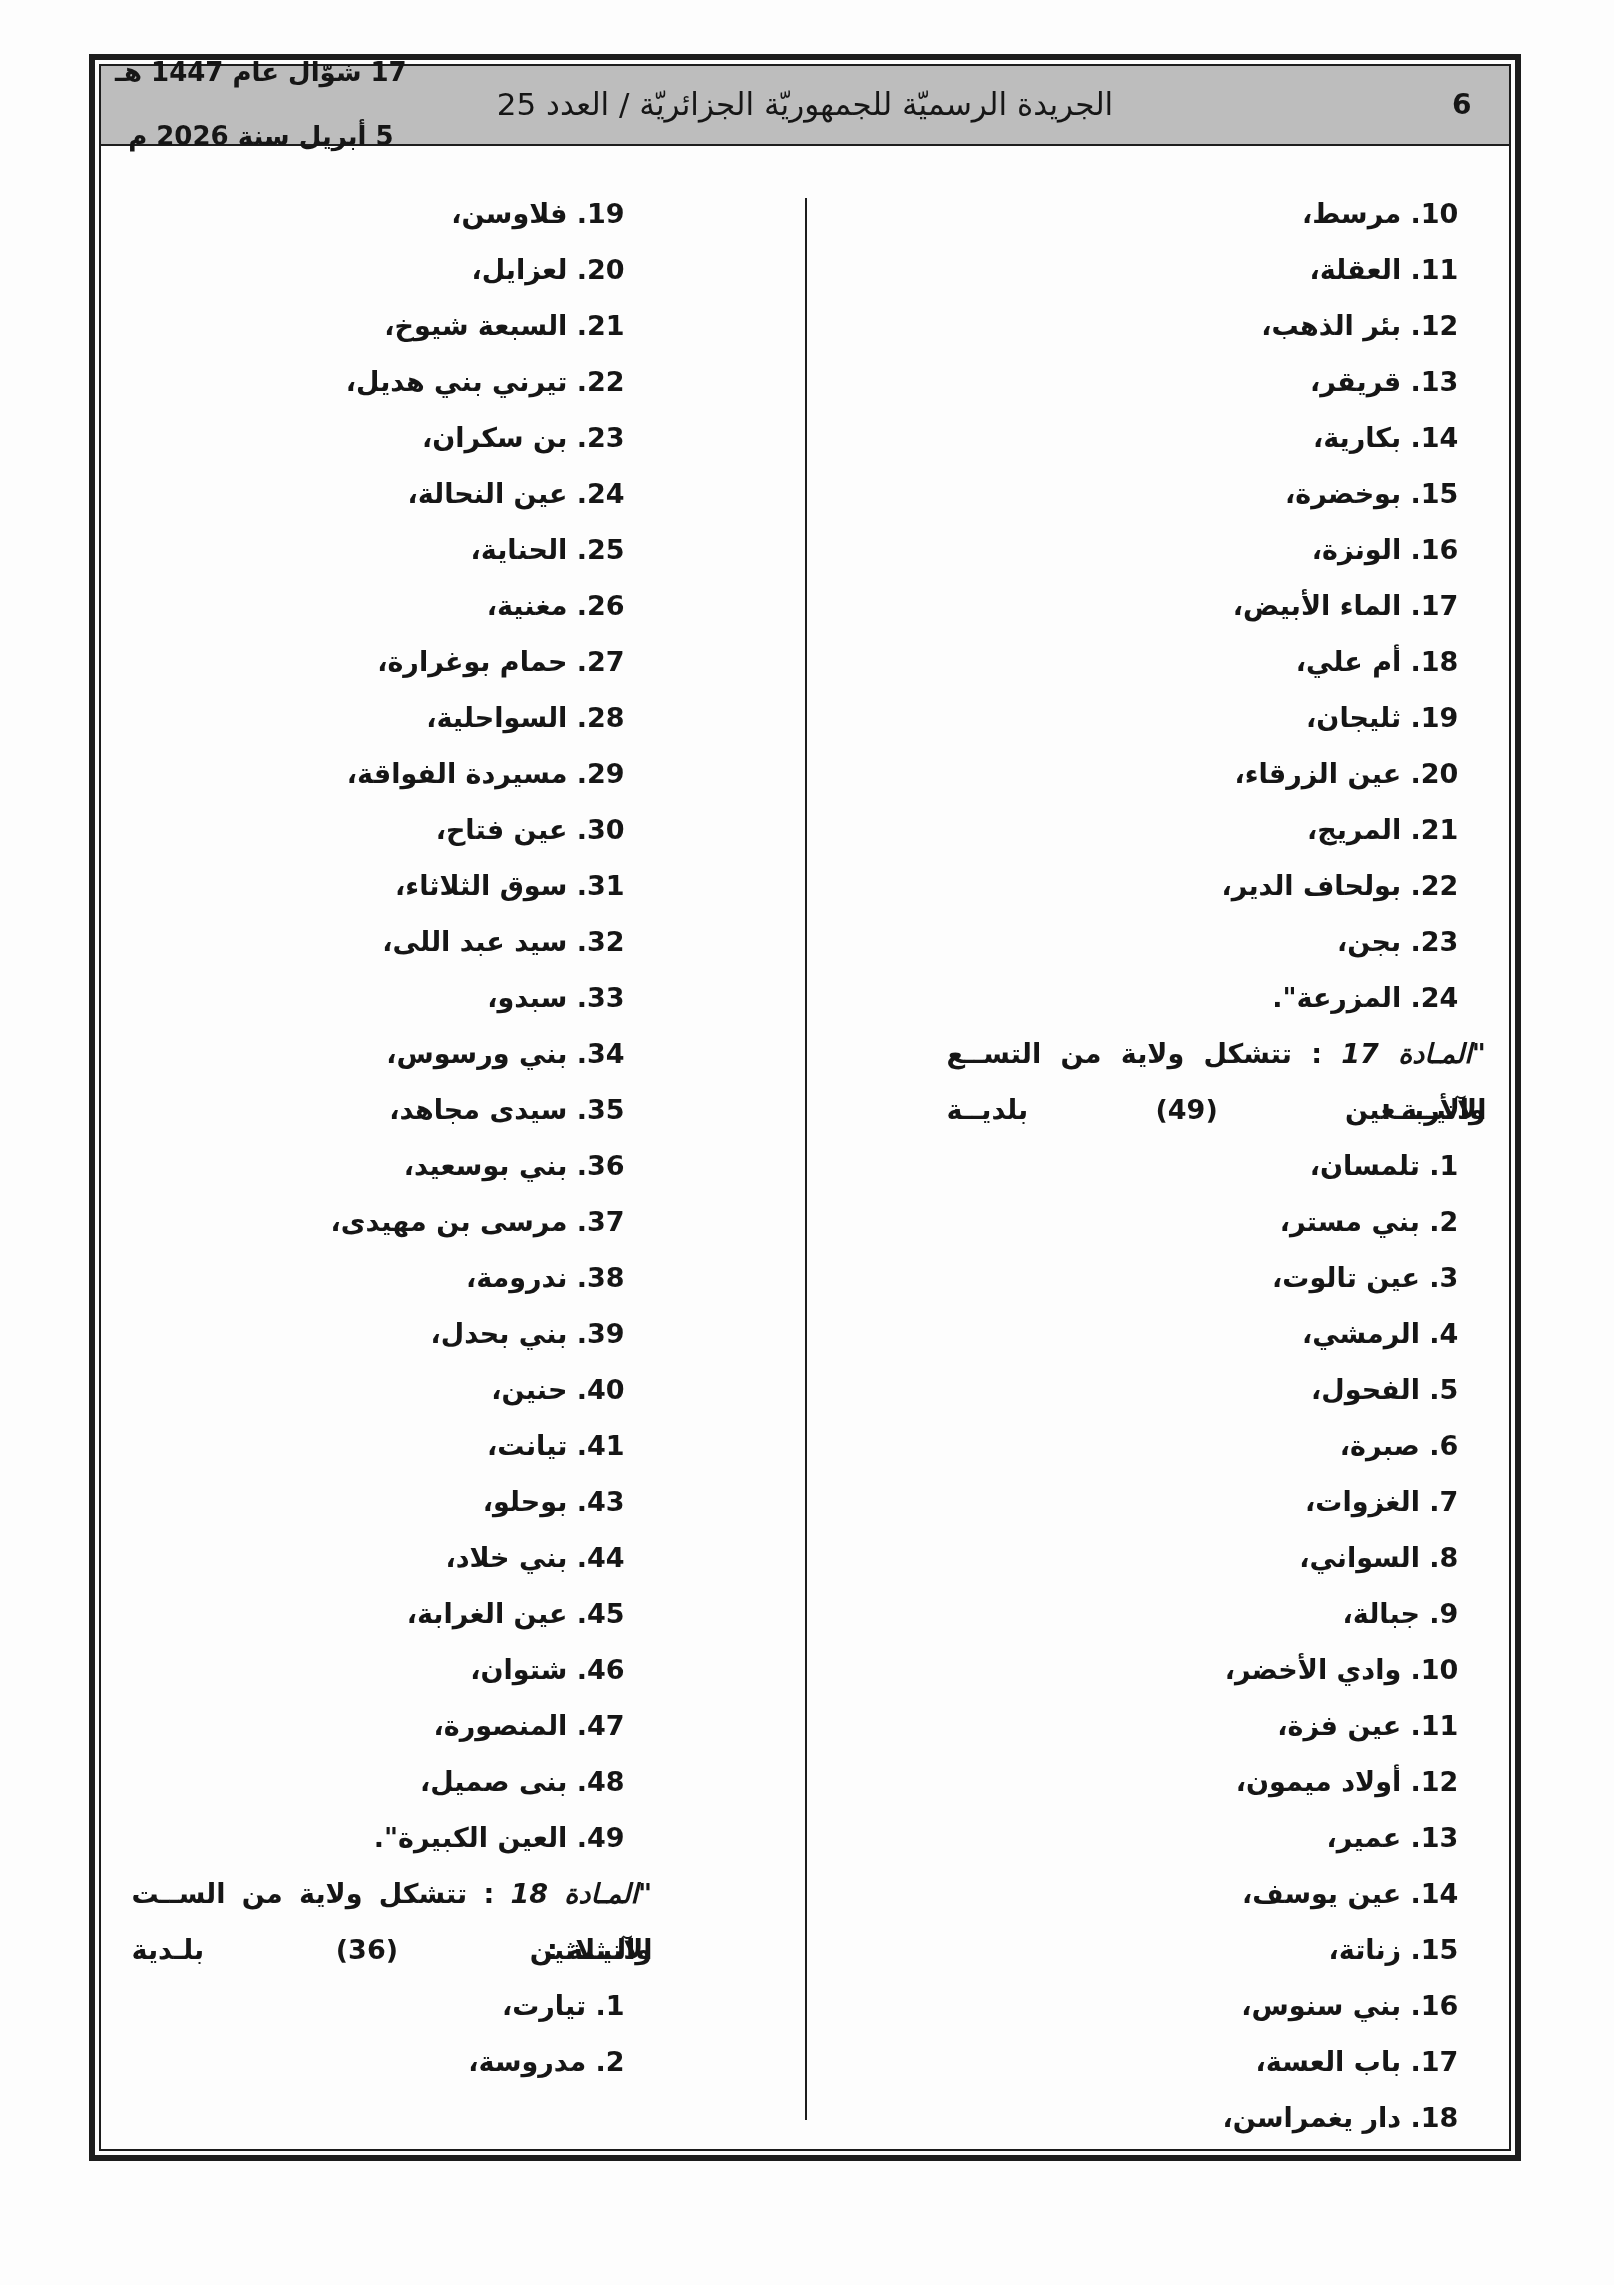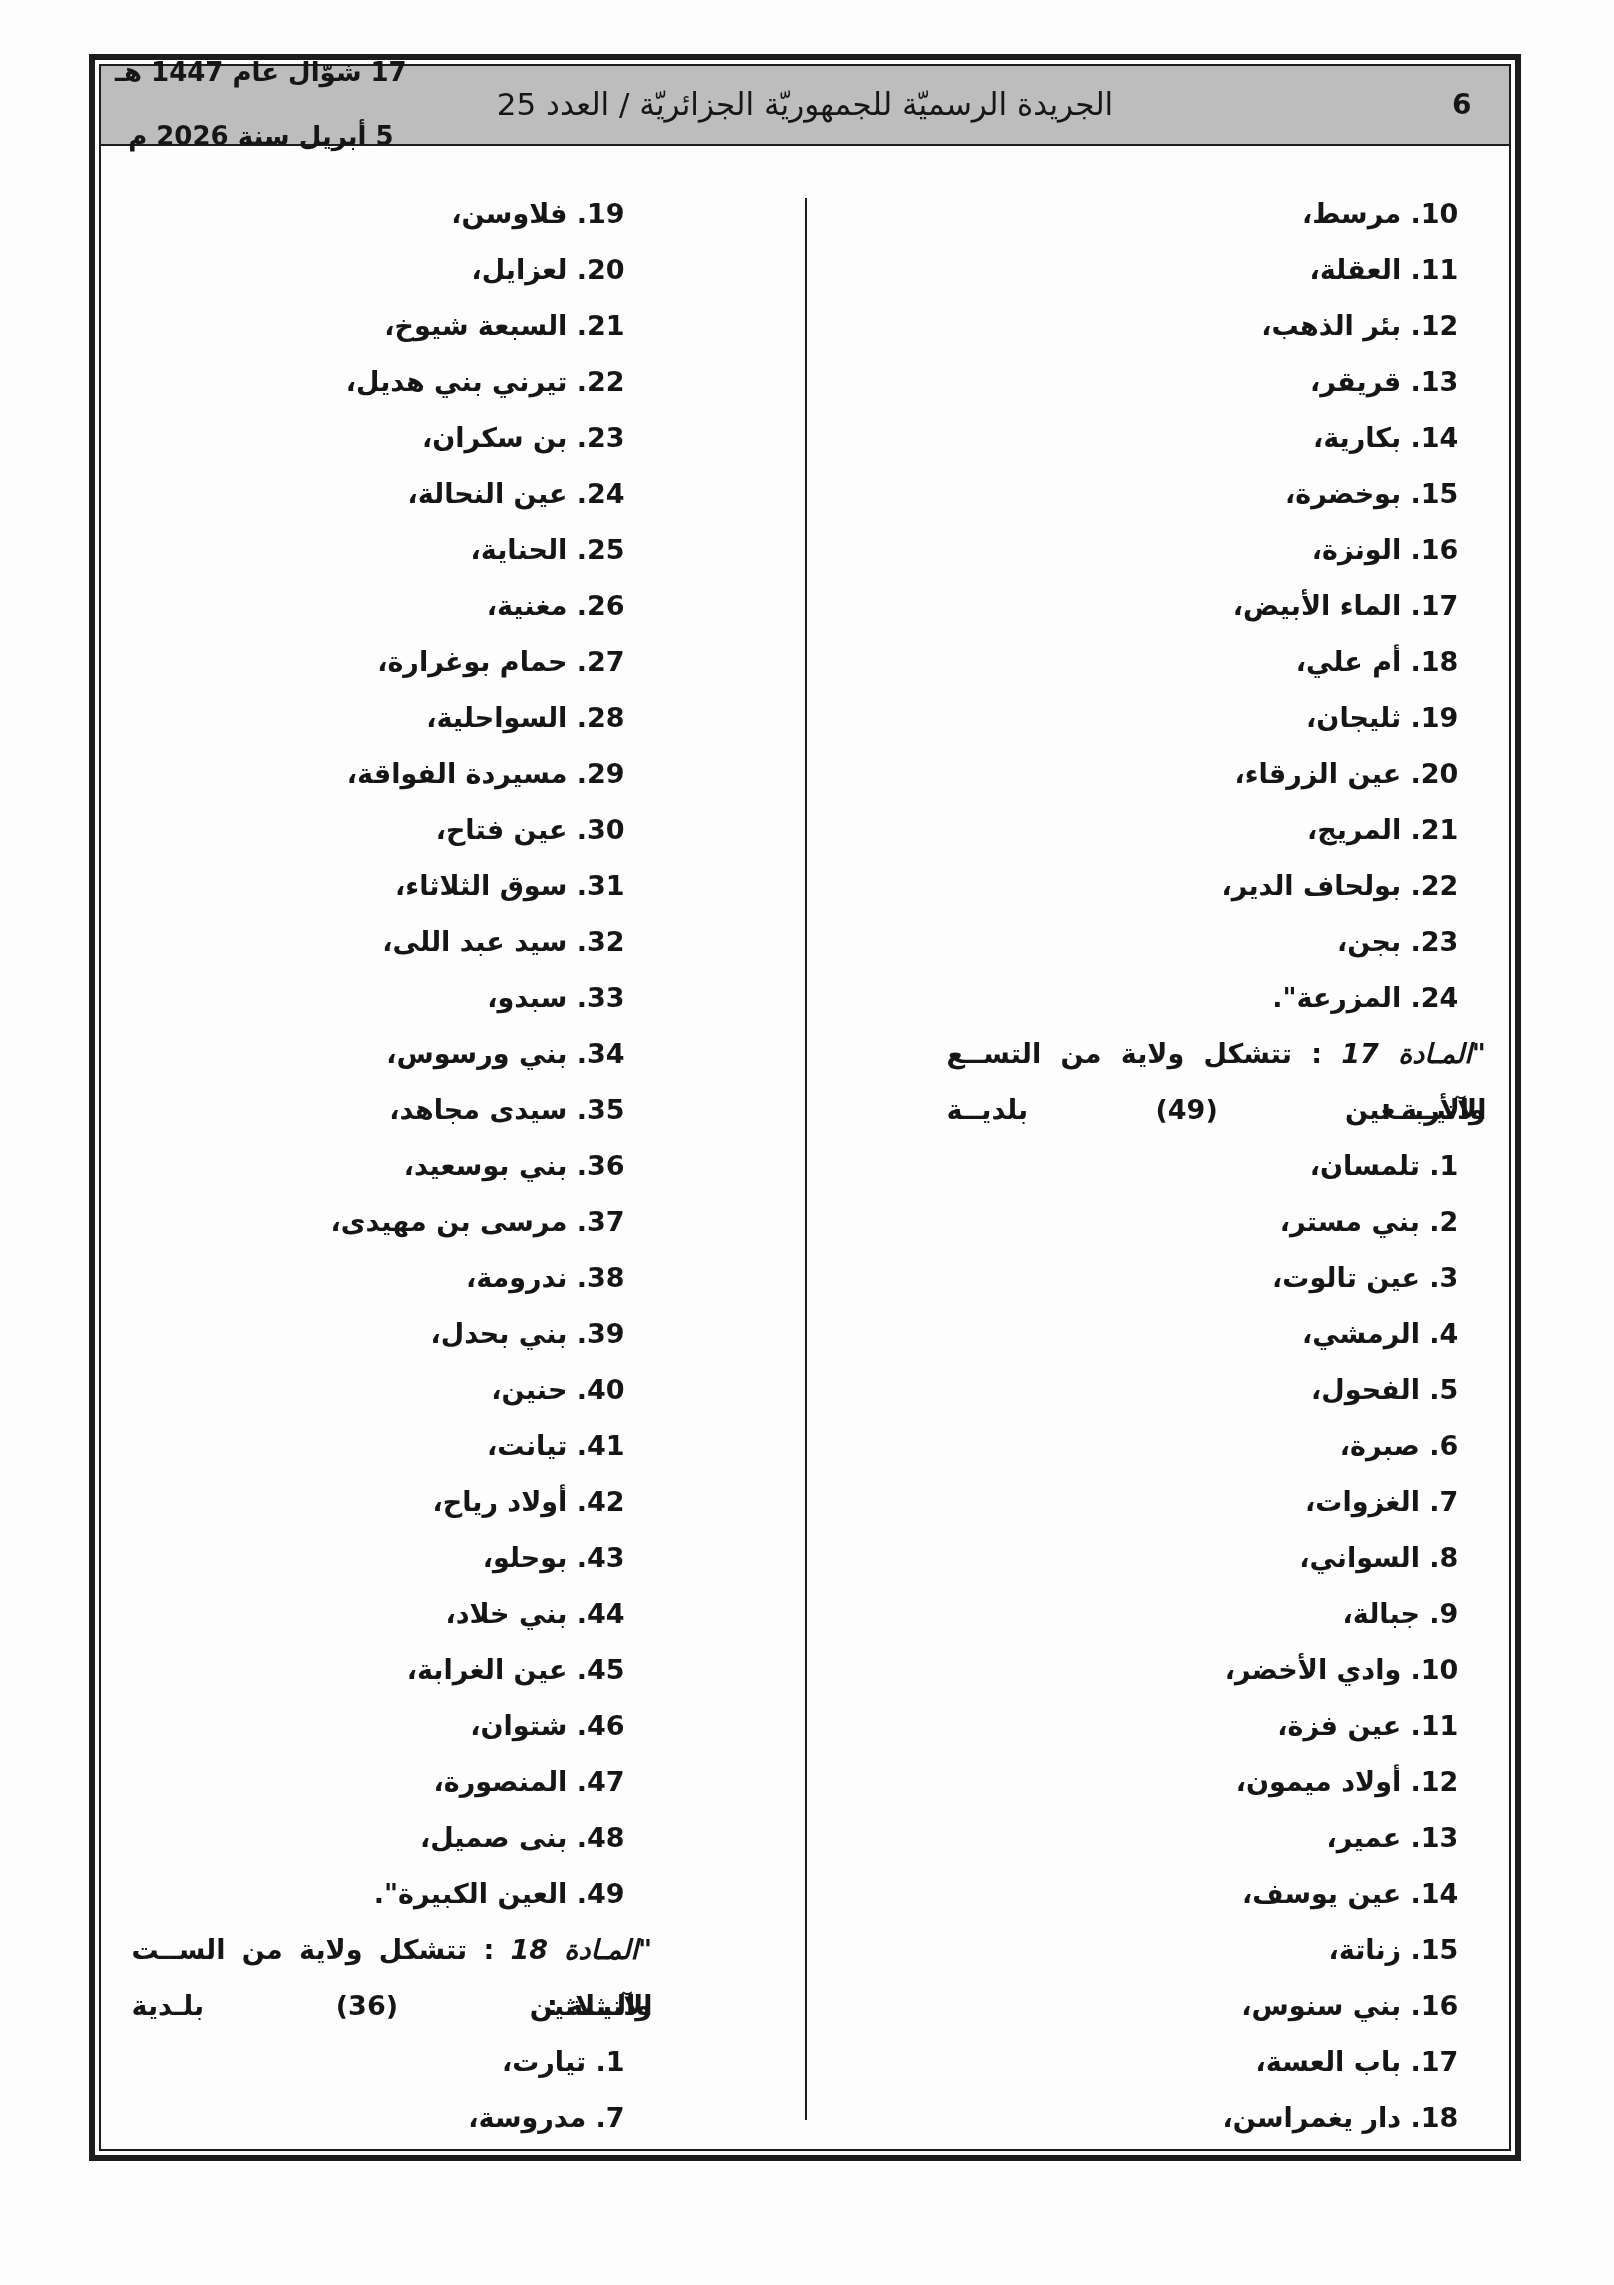--- a/index.html
+++ b/index.html
@@ -140,35 +140,34 @@
               <div class="line">32. سيد عبد اللى،</div>
               <div class="line">33. سبدو،</div>
               <div class="line">34. بني ورسوس،</div>
               <div class="line">35. سيدى مجاهد،</div>
               <div class="line">36. بني بوسعيد،</div>
               <div class="line">37. مرسى بن مهيدى،</div>
               <div class="line">38. ندرومة،</div>
               <div class="line">39. بني بحدل،</div>
               <div class="line">40. حنين،</div>
               <div class="line">41. تيانت،</div>
-              <div class="line">42. أولاد رياح،</div>
               <div class="line">43. بوحلو،</div>
               <div class="line">44. بني خلاد،</div>
               <div class="line">45. عين الغرابة،</div>
               <div class="line">46. شتوان،</div>
               <div class="line">47. المنصورة،</div>
               <div class="line">48. بنى صميل،</div>
               <div class="line">49. العين الكبيرة".</div>
             </div>
           <div class="line para1"><span class="alabel">"المـادة 18</span><span> : تتشكل ولاية من الســت والـثلاثين (36) بلـدية</span></div>
           <div class="line para2">الآتيــة :</div>
           <div>
 
           <div class="line">1. تيارت،</div>
-              <div class="line">7. مدروسة،</div>
+              <div class="line">2. مدروسة،</div>
             </div>
         </div>
 
       </div>
     </div>
   </div>
 </div>
 
 
 </body></html>

